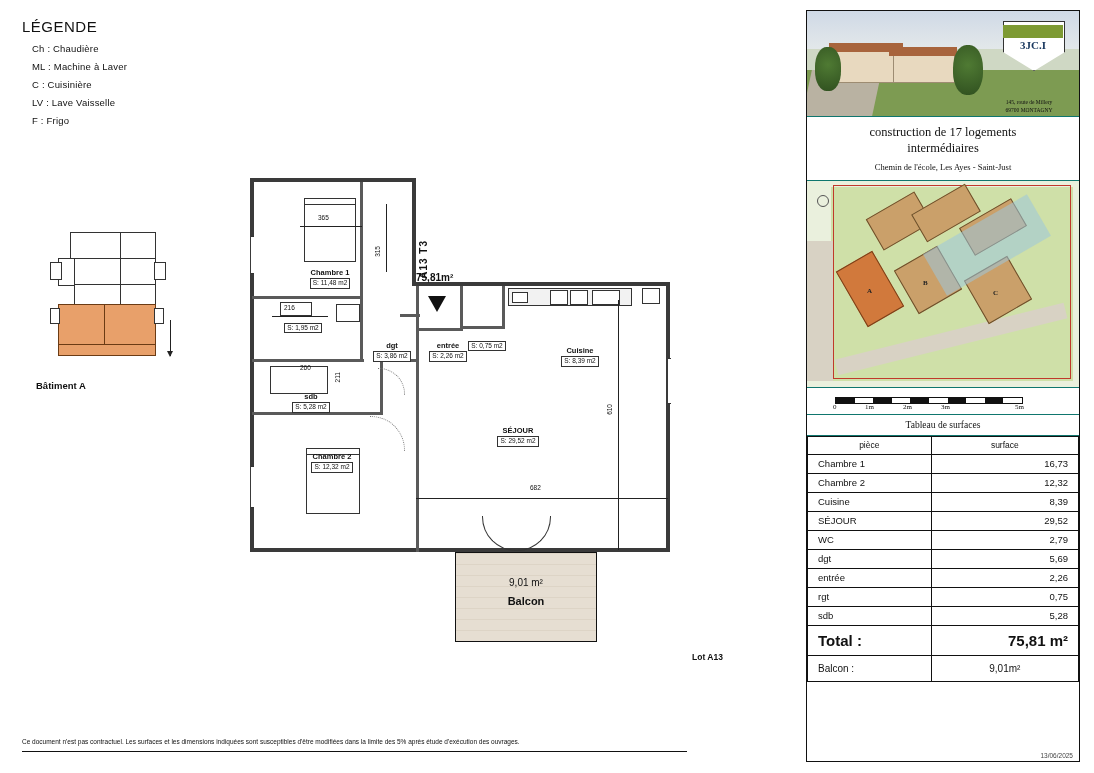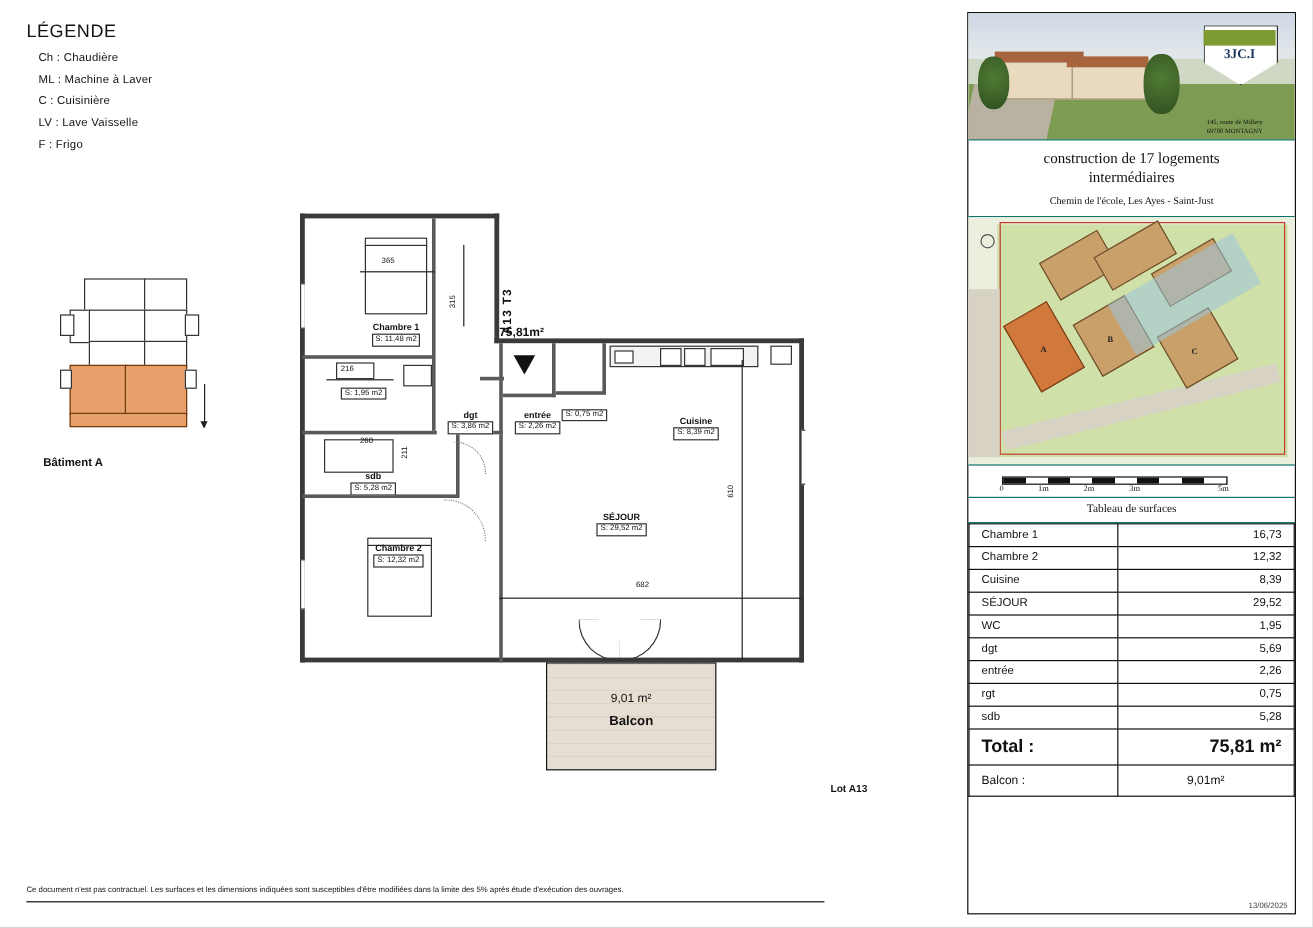--- a/index.html
+++ b/index.html
@@ -298,39 +298,43 @@
       <span style="left:58px;">1m</span>
       <span style="left:96px;">2m</span>
       <span style="left:134px;">3m</span>
       <span style="left:208px;">5m</span>
     </div>
 
     <div class="rsec" id="tabtitle">Tableau de surfaces</div>
 
     <table class="surf">
       <tbody>
+          <tr>
+        <td class="hd">pièce</td>
+        <td class="hd">surface</td>
+      </tr>
       <tr>
         <td>Chambre 1</td>
         <td class="r">16,73</td>
       </tr>
       <tr>
         <td>Chambre 2</td>
         <td class="r">12,32</td>
       </tr>
       <tr>
         <td>Cuisine</td>
         <td class="r">8,39</td>
       </tr>
       <tr>
         <td>SÉJOUR</td>
         <td class="r">29,52</td>
       </tr>
       <tr>
         <td>WC</td>
-        <td class="r">1,95</td>
+        <td class="r">2,79</td>
       </tr>
       <tr>
         <td>dgt</td>
         <td class="r">5,69</td>
       </tr>
       <tr>
         <td>entrée</td>
         <td class="r">2,26</td>
       </tr>
       <tr>

